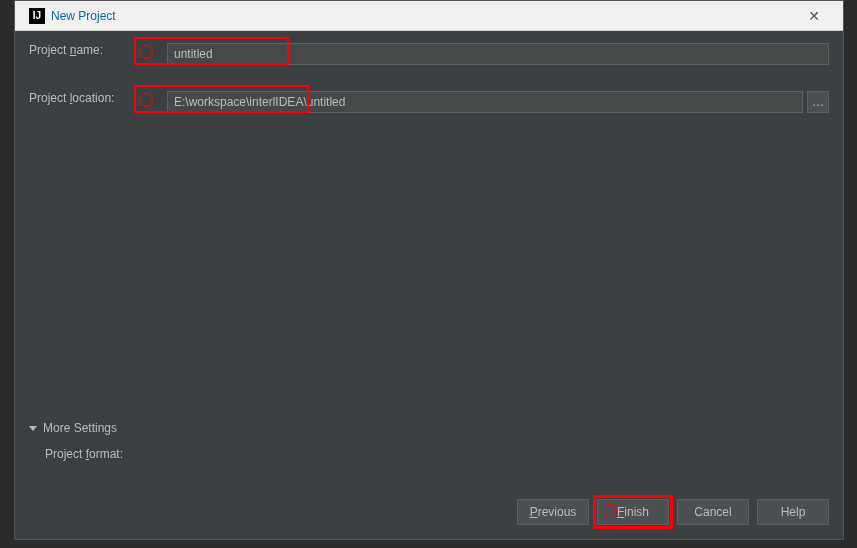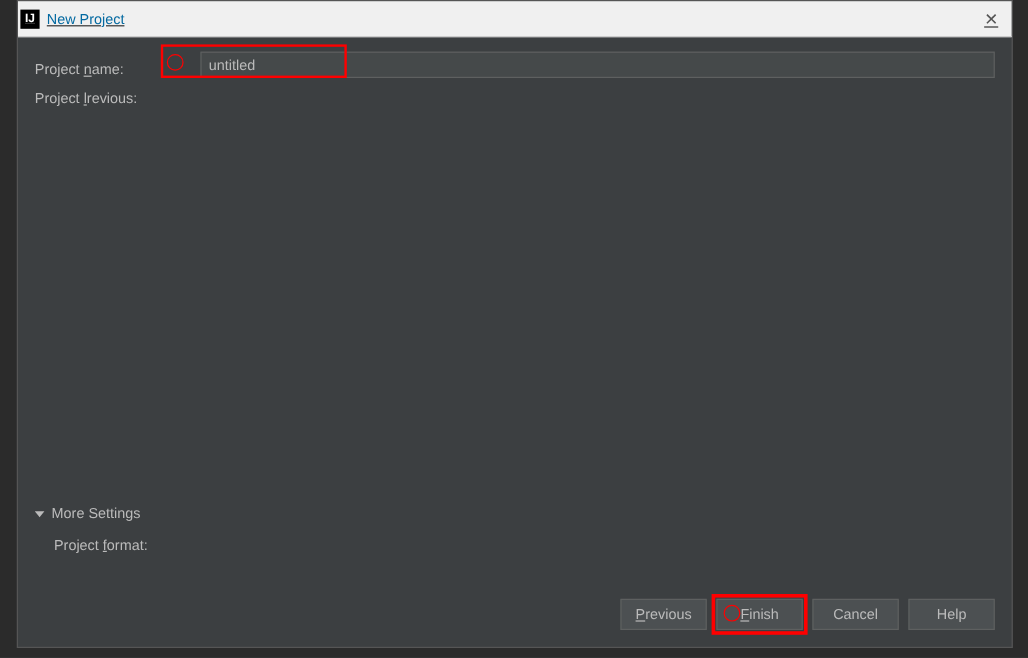--- a/index.html
+++ b/index.html
@@ -23,23 +23,22 @@
       border: 1px solid #555;
       display: flex;
       flex-direction: column;
     }
     .titlebar {
       height: 30px;
       background: #f0f0f0;
       color: #333;
       display: flex;
       align-items: center;
-      padding: 0 2px;
+      padding: 0 14px;
       border-bottom: 1px solid #ccc;
-      text-decoration: underline;
     }
     .titlebar .app-icon {
       width: 16px;
       height: 16px;
       background: #000;
       color: #fff;
       font-size: 10px;
       font-weight: bold;
       display: flex;
       align-items: center;
@@ -56,22 +55,22 @@
       font-size: 14px;
       color: #555;
       cursor: pointer;
     }
     .form {
       padding: 12px 14px;
       flex: 1;
     }
     .row {
       display: flex;
-      align-items: flex-end;
-      margin-bottom: 10px;
+      align-items: flex-start;
+      margin-bottom: 26px;
     }
     .row .label {
       width: 110px;
       color: #bbbbbb;
     }
     .row .label .mnemonic { text-decoration: underline; }
     .input-wrap {
       position: relative;
       flex: 1;
       display: flex;
@@ -236,21 +235,27 @@
     <div class="row">
       <div class="label"><span>Project </span><span class="mnemonic">n</span><span>ame:</span></div>
       <div class="input-wrap">
         <input class="input" value="untitled" style="">
         <div class="highlight-box highlight-1"></div>
         <div class="circle-marker"></div>
       </div>
     </div>
 
     <div class="row">
-      <div class="label"><span>Project </span><span class="mnemonic">l</span><span>revious:</span></div>
+      <div class="label"><span>Project </span><span class="mnemonic">l</span><span>ocation:</span></div>
+      <div class="input-wrap">
+        <input class="input" value="E:\workspace\interlIDEA\untitled" style="">
+        <button class="browse-btn">…</button>
+        <div class="highlight-box highlight-2"></div>
+        <div class="circle-marker"></div>
+      </div>
     </div>
 
   </div>
 
   <div class="more-settings">
     <div class="header">
       <div class="arrow"></div>
       <span>More Settings</span>
     </div>
     <div class="format-row">

